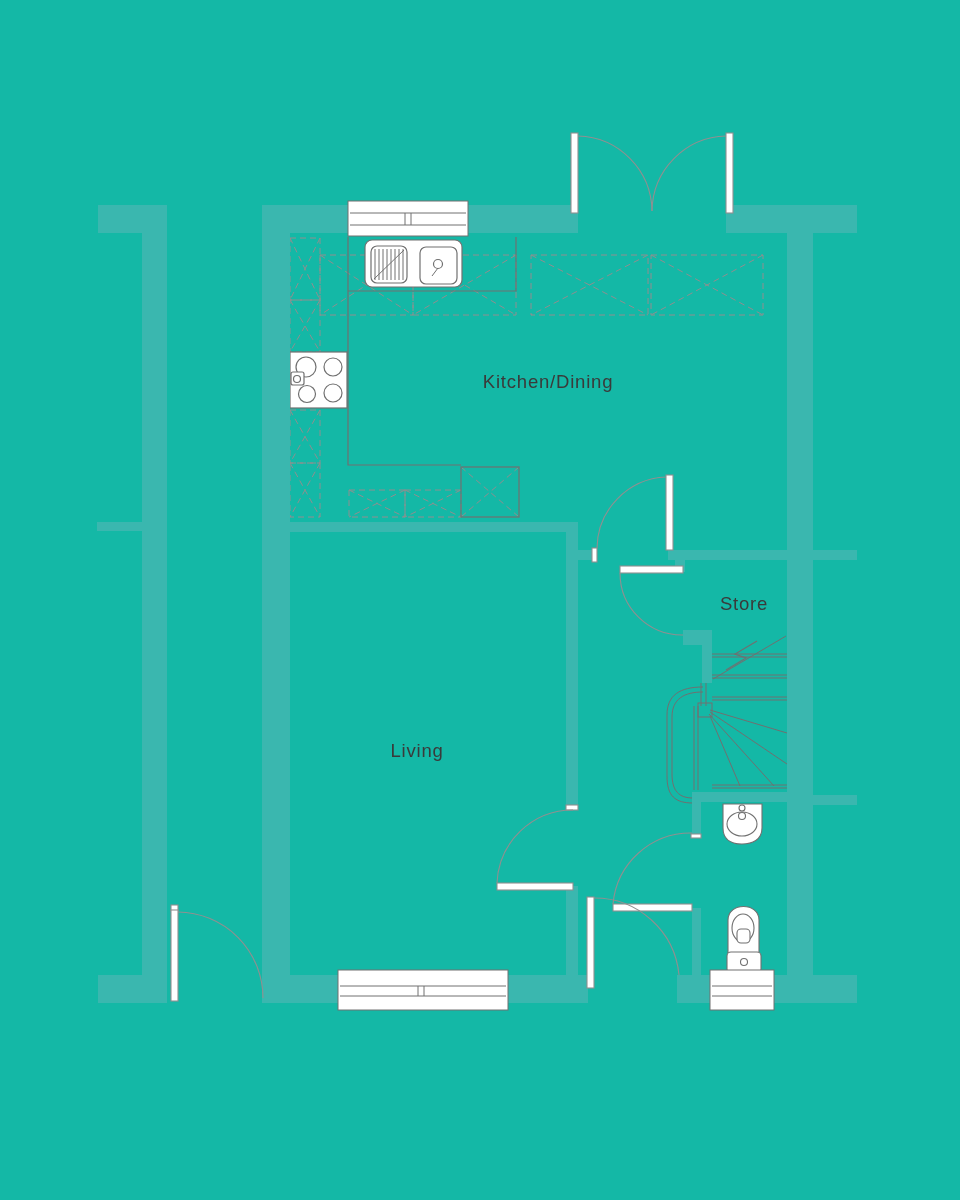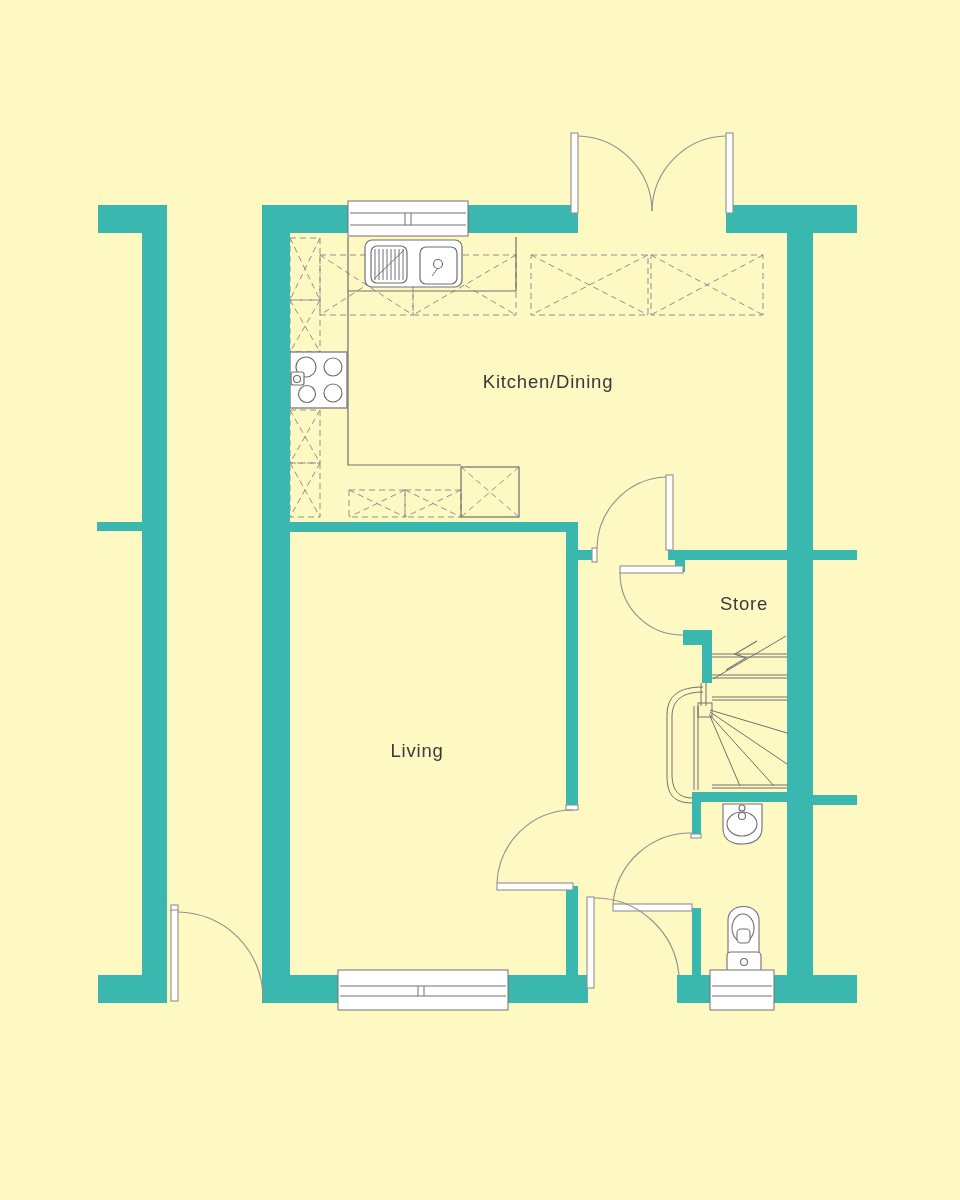--- a/index.html
+++ b/index.html
@@ -1,16 +1,16 @@
 <!DOCTYPE html>
 <html><head>
 <meta charset="utf-8">
 <style>
   html,body{margin:0;padding:0;background:#ffffff;}
-  .stage{position:relative;width:960px;height:1200px;background:#fef9c3;overflow:hidden;}
+  .stage{position:relative;width:960px;height:1200px;background:#14b8a6;overflow:hidden;}
   svg{display:block;}
   text.room-label{
     font-family:"Liberation Sans","DejaVu Sans",sans-serif;
     font-size:18.5px;
     letter-spacing:0.8px;
     fill:#3a3a3a;
   }
 </style>
 </head>
 <body>

